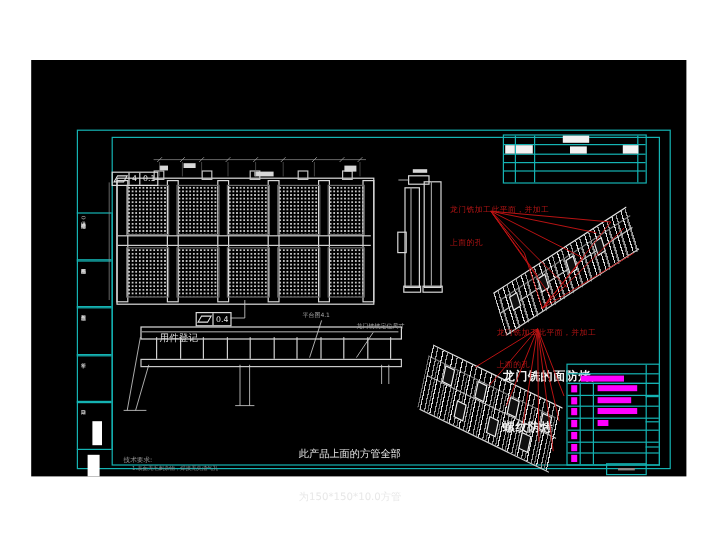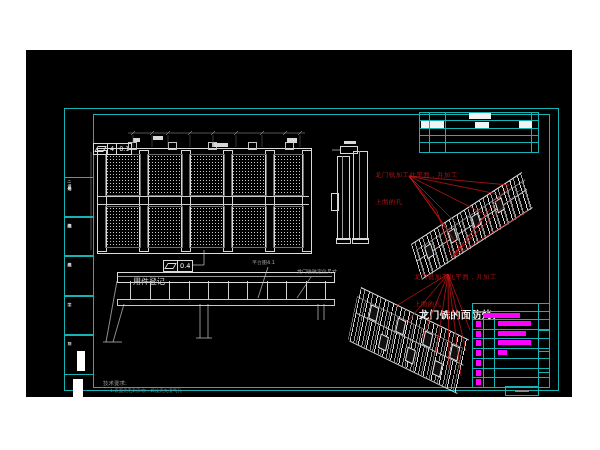--- a/index.html
+++ b/index.html
@@ -209,22 +209,27 @@
     <div>龙门铣加工此平面，并加工</div>
     <div>上面的孔</div>
   </div>
   <div class="txt red-note" style="left:414px;top:255px;">
     <div>龙门铣加工此平面，并加工</div>
     <div>上面的孔</div>
   </div>
 
   <div class="txt face-note" style="left:419px;top:280px;">
     <div>龙门铣的面防烤,</div>
-  </div>
-
+    <div>螺纹防烤</div>
+  </div>
+
+  <div class="txt tube-note" style="left:249px;top:349px;">
+    <div>此产品上面的方管全部</div>
+    <div>为150*150*10.0方管</div>
+  </div>
 
   <div class="txt tech-t" style="left:103px;top:380px;">技术要求:</div>
   <div class="txt tech-i" style="left:110px;top:388px;">1.表面无毛刺杂物，焊接无夹渣气孔</div>
 
   <div class="abs tblock" id="title-block">
     <div class="tl" style="left:0;top:7px;width:76px;height:1px;"></div>
     <div class="tl" style="left:0;top:15px;width:76px;height:1px;"></div>
     <div class="mag" style="left:11px;top:9px;width:36px;height:5px;"></div>
     <div class="tl" style="left:10px;top:15px;width:1px;height:68px;"></div>
     <div class="tl" style="left:21px;top:15px;width:1px;height:68px;"></div>

